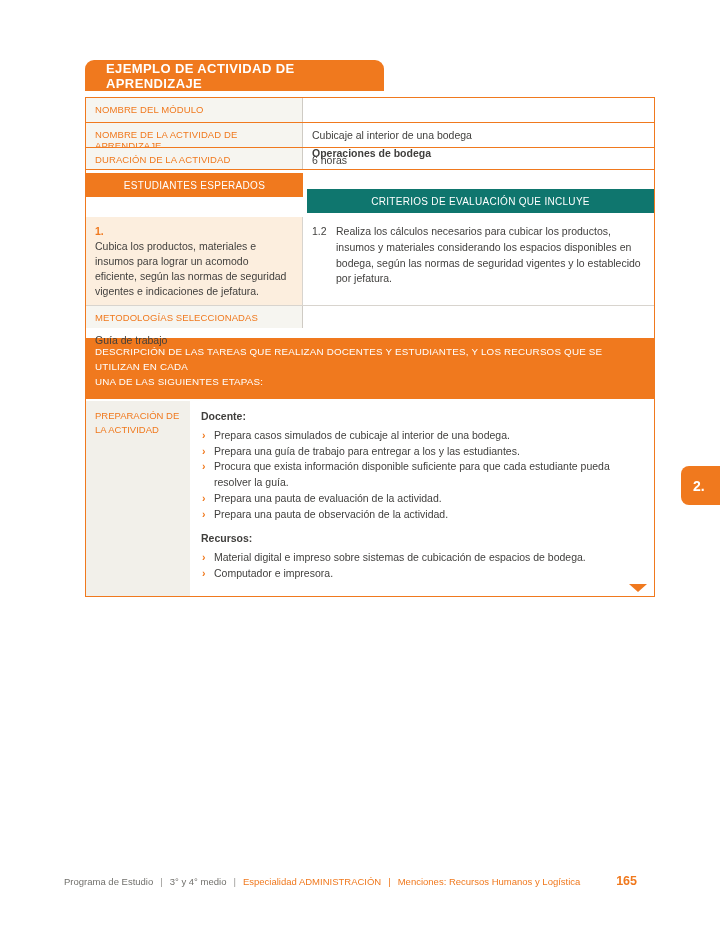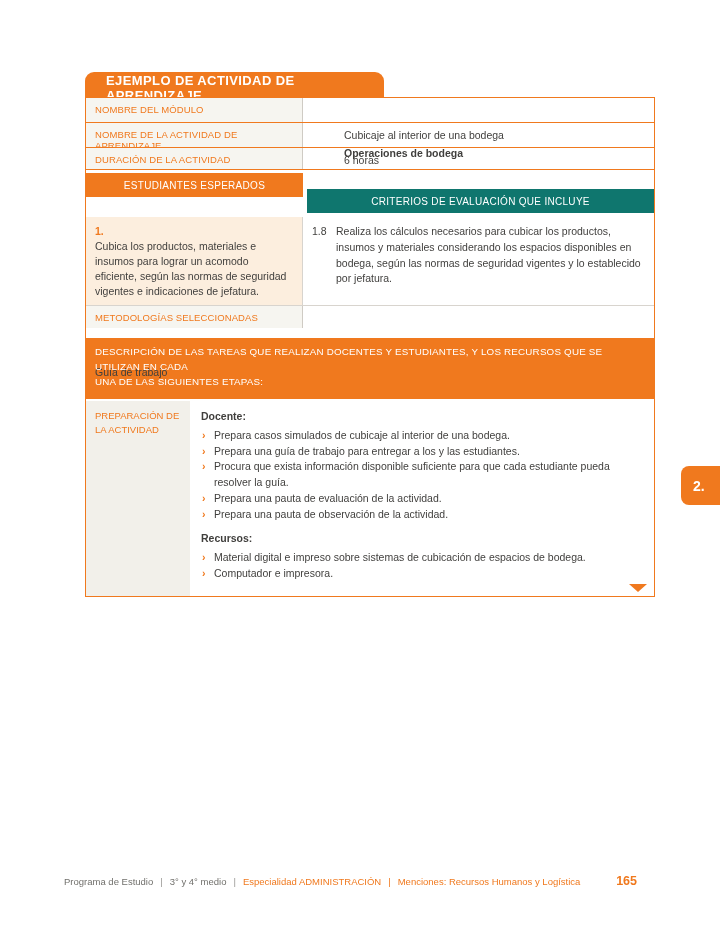--- a/index.html
+++ b/index.html
@@ -6,32 +6,32 @@
   html,body { width:720px; height:932px; }
   body {
     font-family:"Liberation Sans","DejaVu Sans",sans-serif;
     background:#ffffff; position:relative; overflow:hidden;
     color:#403f3d;
   }
   .page { position:absolute; inset:0; background:#fff; }
 
   
   .title-tab {
-    position:absolute; left:85px; top:72px; width:299px; height:31px;
+    position:absolute; left:85px; top:60px; width:299px; height:31px;
     background:#F0791E; border-radius:9px 9px 0 0;
     display:flex; align-items:center; padding-left:21px;
     color:#fff; font-size:13px; font-weight:600; letter-spacing:.4px;
   }
 
   
   .tbl {
     position:absolute; left:85px; top:97px; width:570px;
     border:1px solid #F0791E; background:#fff; font-size:10.5px;
   }
-  .info-row { display:flex; border-bottom:1px solid #F0791E;gap:32px; }
+  .info-row { display:flex; border-bottom:1px solid #F0791E; }
   .info-row .lbl {
     width:217px; background:#F6F5F0; color:#F0791E;
     font-size:9.5px; letter-spacing:.1px;
     padding:6px 6px 5px 9px; border-right:1px solid #CFCBC4;
   }
   .info-row .val { flex:1; padding:6px 8px 5px 9px; color:#403f3d; }
   .val-bold { font-weight:700;margin-top:43px; }
   .row-h25 { height:25px; } .row-h22 { height:22px; }
 
   .hdr-row { display:flex; padding:3px 0 4px 0; background:#fff; }
@@ -132,21 +132,21 @@
       <div class="hdr-cell hdr-right">CRITERIOS DE EVALUACIÓN QUE INCLUYE</div>
     </div>
 
     <div class="content-row">
       <div class="obj-cell">
         <span class="obj-num">1.</span>
         <span>Cubica los productos, materiales e insumos para lograr un acomodo eficiente, según las normas de seguridad vigentes e indicaciones de jefatura.</span>
       </div>
       <div class="crit-cell">
         <div class="crit">
-          <span class="crit-num">1.8</span>
+          <span class="crit-num">1.2</span>
           <span class="crit-text">Realiza los cálculos necesarios para cubicar los productos, insumos y materiales considerando los espacios disponibles en bodega, según las normas de seguridad vigentes y lo establecido por jefatura.</span>
         </div>
       </div>
     </div>
 
     <div class="info-row metod-row">
       <div class="lbl">METODOLOGÍAS SELECCIONADAS</div>
       <div class="val">Guía de trabajo</div>
     </div>
 

